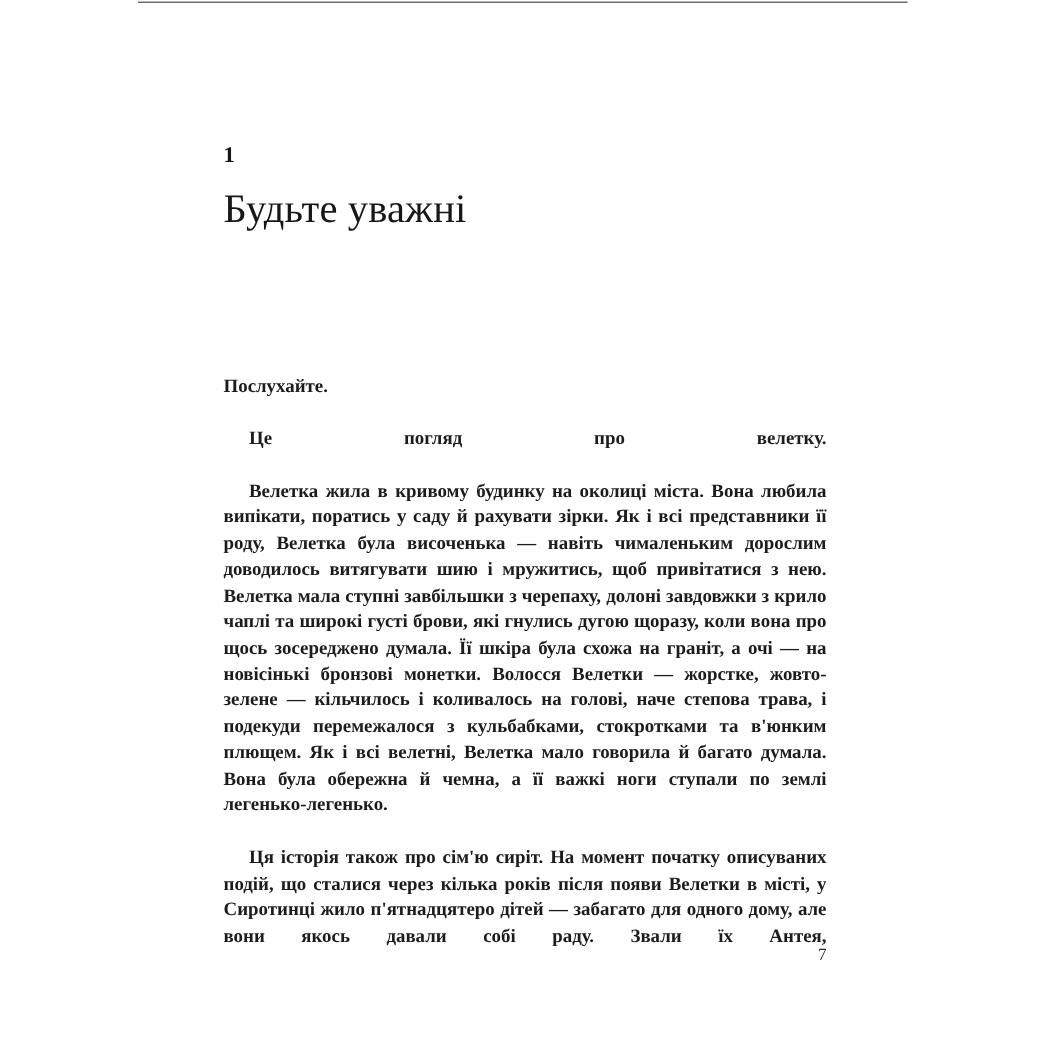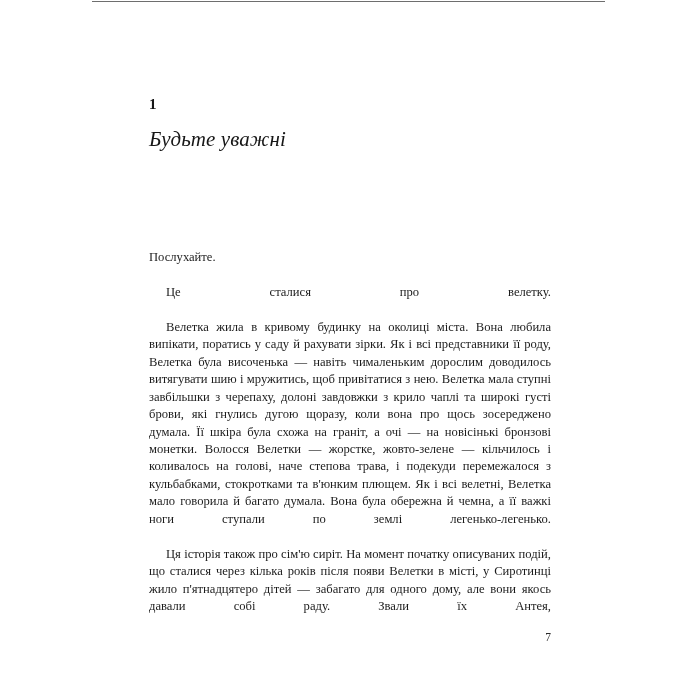--- a/index.html
+++ b/index.html
@@ -41,23 +41,22 @@
     line-height: 17px;
     font-weight: 700;
     color: #161616;
     letter-spacing: 0.2px;
   }
 
   .chapter-title {
     position: absolute;
     left: 149px;
     top: 127px;
-    font-size: 21px;
+    font-size: 27px;
     line-height: 24px;
-    font-style: italic;
     font-weight: 400;
     color: #171717;
     letter-spacing: 0.1px;
     white-space: nowrap;
   }
 
   .body-copy {
     position: absolute;
     left: 149px;
     top: 249px;
@@ -67,20 +66,21 @@
     color: #1c1c1c;
     text-align: justify;
     text-justify: inter-word;
     hyphens: manual;
     -webkit-hyphens: manual;
   }
 
   .body-copy p {
     margin: 0;
     text-align: justify;
+    font-weight: bold;
   }
 
   .body-copy p.flush {
     text-indent: 0;
   }
 
   .body-copy p.indent {
     text-indent: 17px;
   }
 
@@ -108,20 +108,20 @@
 <div class="page">
 
   <div class="top-rule"></div>
 
   <div class="chapter-number">1</div>
 
   <div class="chapter-title">Будьте уважні</div>
 
   <div class="body-copy">
       <p class="flush">Послухайте.</p>
-      <p class="indent">Це сталися про велетку.</p>
+      <p class="indent">Це погляд про велетку.</p>
       <p class="indent">Велетка жила в кривому будинку на околиці міста. Вона любила випікати, поратись у саду й рахувати зірки. Як і всі представники її роду, Велетка була височенька — навіть чималеньким дорослим доводилось витягувати шию і мружитись, щоб привітатися з нею. Велетка мала ступні завбільшки з черепаху, долоні завдовжки з крило чаплі та широкі густі брови, які гнулись дугою щоразу, коли вона про щось зосереджено думала. Її шкіра була схожа на граніт, а очі — на новісінькі бронзові монетки. Волосся Велетки — жорстке, жовто-зелене — кільчилось і коливалось на голові, наче степова трава, і подекуди перемежалося з кульбабками, стокротками та в'юнким плющем. Як і всі велетні, Велетка мало говорила й багато думала. Вона була обережна й чемна, а її важкі ноги ступали по землі легенько-легенько.</p>
       <p class="indent">Ця історія також про сім'ю сиріт. На момент початку описуваних подій, що сталися через кілька років після появи Велетки в місті, у Сиротинці жило п'ятнадцятеро дітей — забагато для одного дому, але вони якось давали собі раду. Звали їх Антея,</p>
     </div>
 
   <div class="folio">7</div>
 
 </div>
 
 </body></html>

